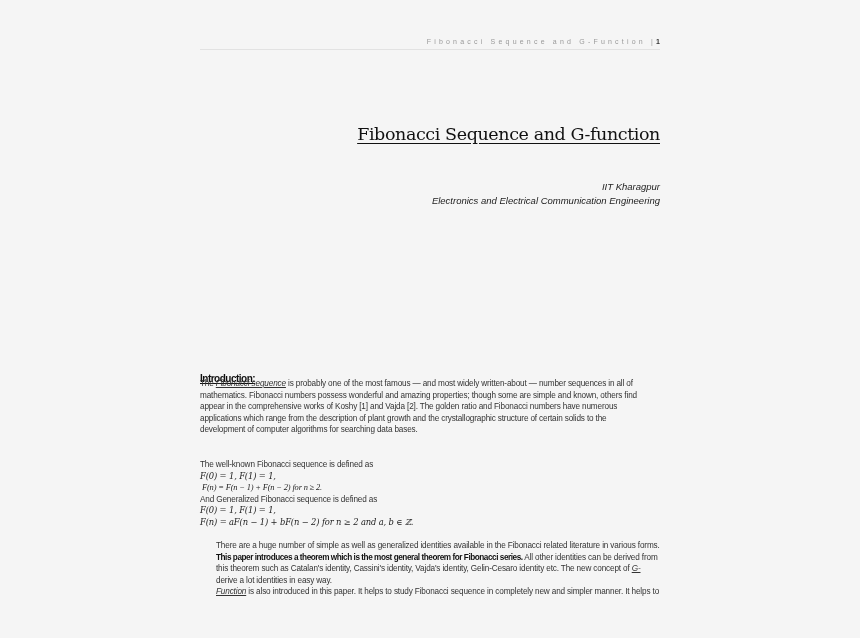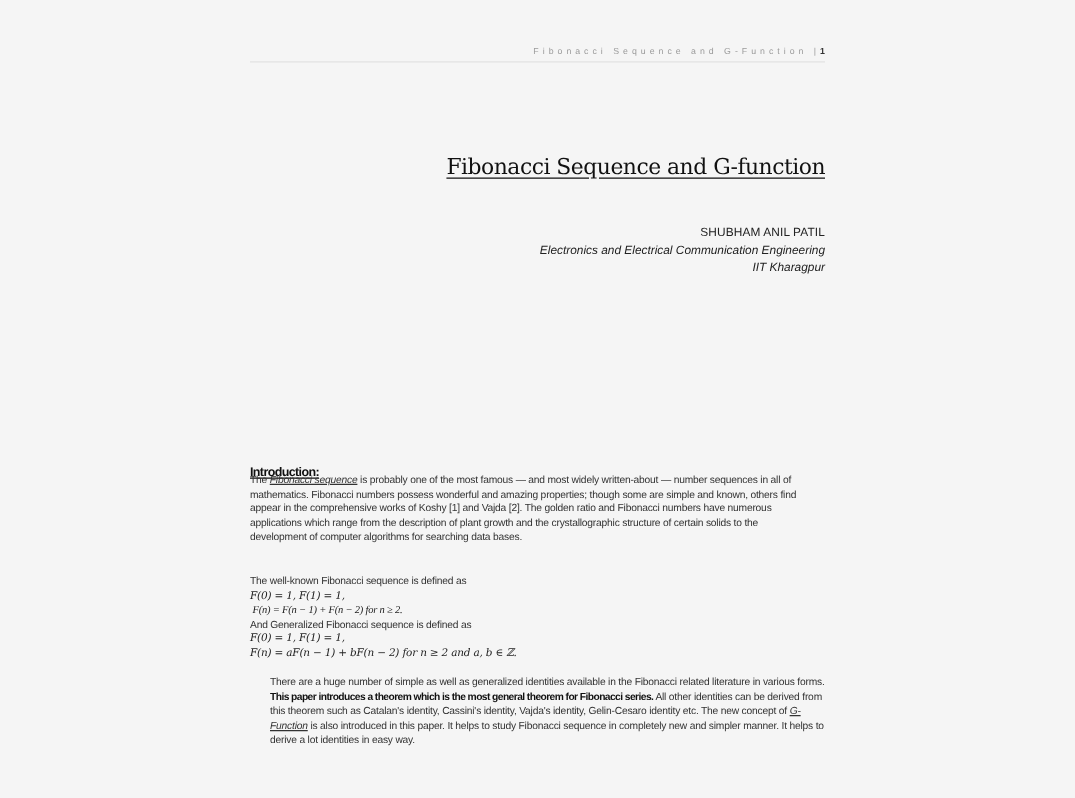--- a/index.html
+++ b/index.html
@@ -115,23 +115,22 @@
 <div class="page">
 
   <div class="running-header">
     <span>Fibonacci Sequence and G-Function</span><span> |</span><span class="page-num">1</span>
   </div>
   <div class="header-rule"></div>
 
   <div class="title">Fibonacci Sequence and G-function</div>
 
   <div class="author-block">
-    <div class="name">SHUBHAM ANIL PATIL</div>
+    <div class="affil">IIT Kharagpur</div>
     <div class="affil">Electronics and Electrical Communication Engineering</div>
-    <div class="affil">IIT Kharagpur</div>
   </div>
 
   <div class="section-heading">Introduction:</div>
 
   <div class="body-text para1">
     <span class="line"><span>The </span><span class="em">Fibonacci sequence</span><span> is probably one of the most famous — and most widely written-about — number sequences in all of</span></span>
     <span class="line">mathematics. Fibonacci numbers possess wonderful and amazing properties; though some are simple and known, others find</span>
     <span class="line">appear in the comprehensive works of Koshy [1] and Vajda [2]. The golden ratio and Fibonacci numbers have numerous</span>
     <span class="line">applications which range from the description of plant growth and the crystallographic structure of certain solids to the</span>
     <span class="line">development of computer algorithms for searching data bases.</span>
@@ -143,17 +142,17 @@
     <span class="line math" style="padding-left:2px;font-family:Liberation Serif, serif;">F(n) = F(n − 1) + F(n − 2) for n ≥ 2.</span>
     <span class="line">And Generalized Fibonacci sequence is defined as</span>
     <span class="line math">F(0) = 1, F(1) = 1,</span>
     <span class="line math">F(n) = aF(n − 1) + bF(n − 2) for n ≥ 2 and a, b ∈ ℤ.</span>
   </div>
 
   <div class="body-text para3">
     <span class="line">There are a huge number of simple as well as generalized identities available in the Fibonacci related literature in various forms.</span>
     <span class="line"><span class="strong">This paper introduces a theorem which is the most general theorem for Fibonacci series.</span><span> All other identities can be derived from</span></span>
     <span class="line"><span>this theorem such as Catalan's identity, Cassini's identity, Vajda's identity, Gelin-Cesaro identity etc. The new concept of </span><span class="em">G-</span></span>
+    <span class="line">derive a lot identities in easy way.</span>
     <span class="line"><span class="em">Function</span><span> is also introduced in this paper. It helps to study Fibonacci sequence in completely new and simpler manner. It helps to</span></span>
-    <span class="line">derive a lot identities in easy way.</span>
   </div>
 
 </div>
 
 </body></html>

